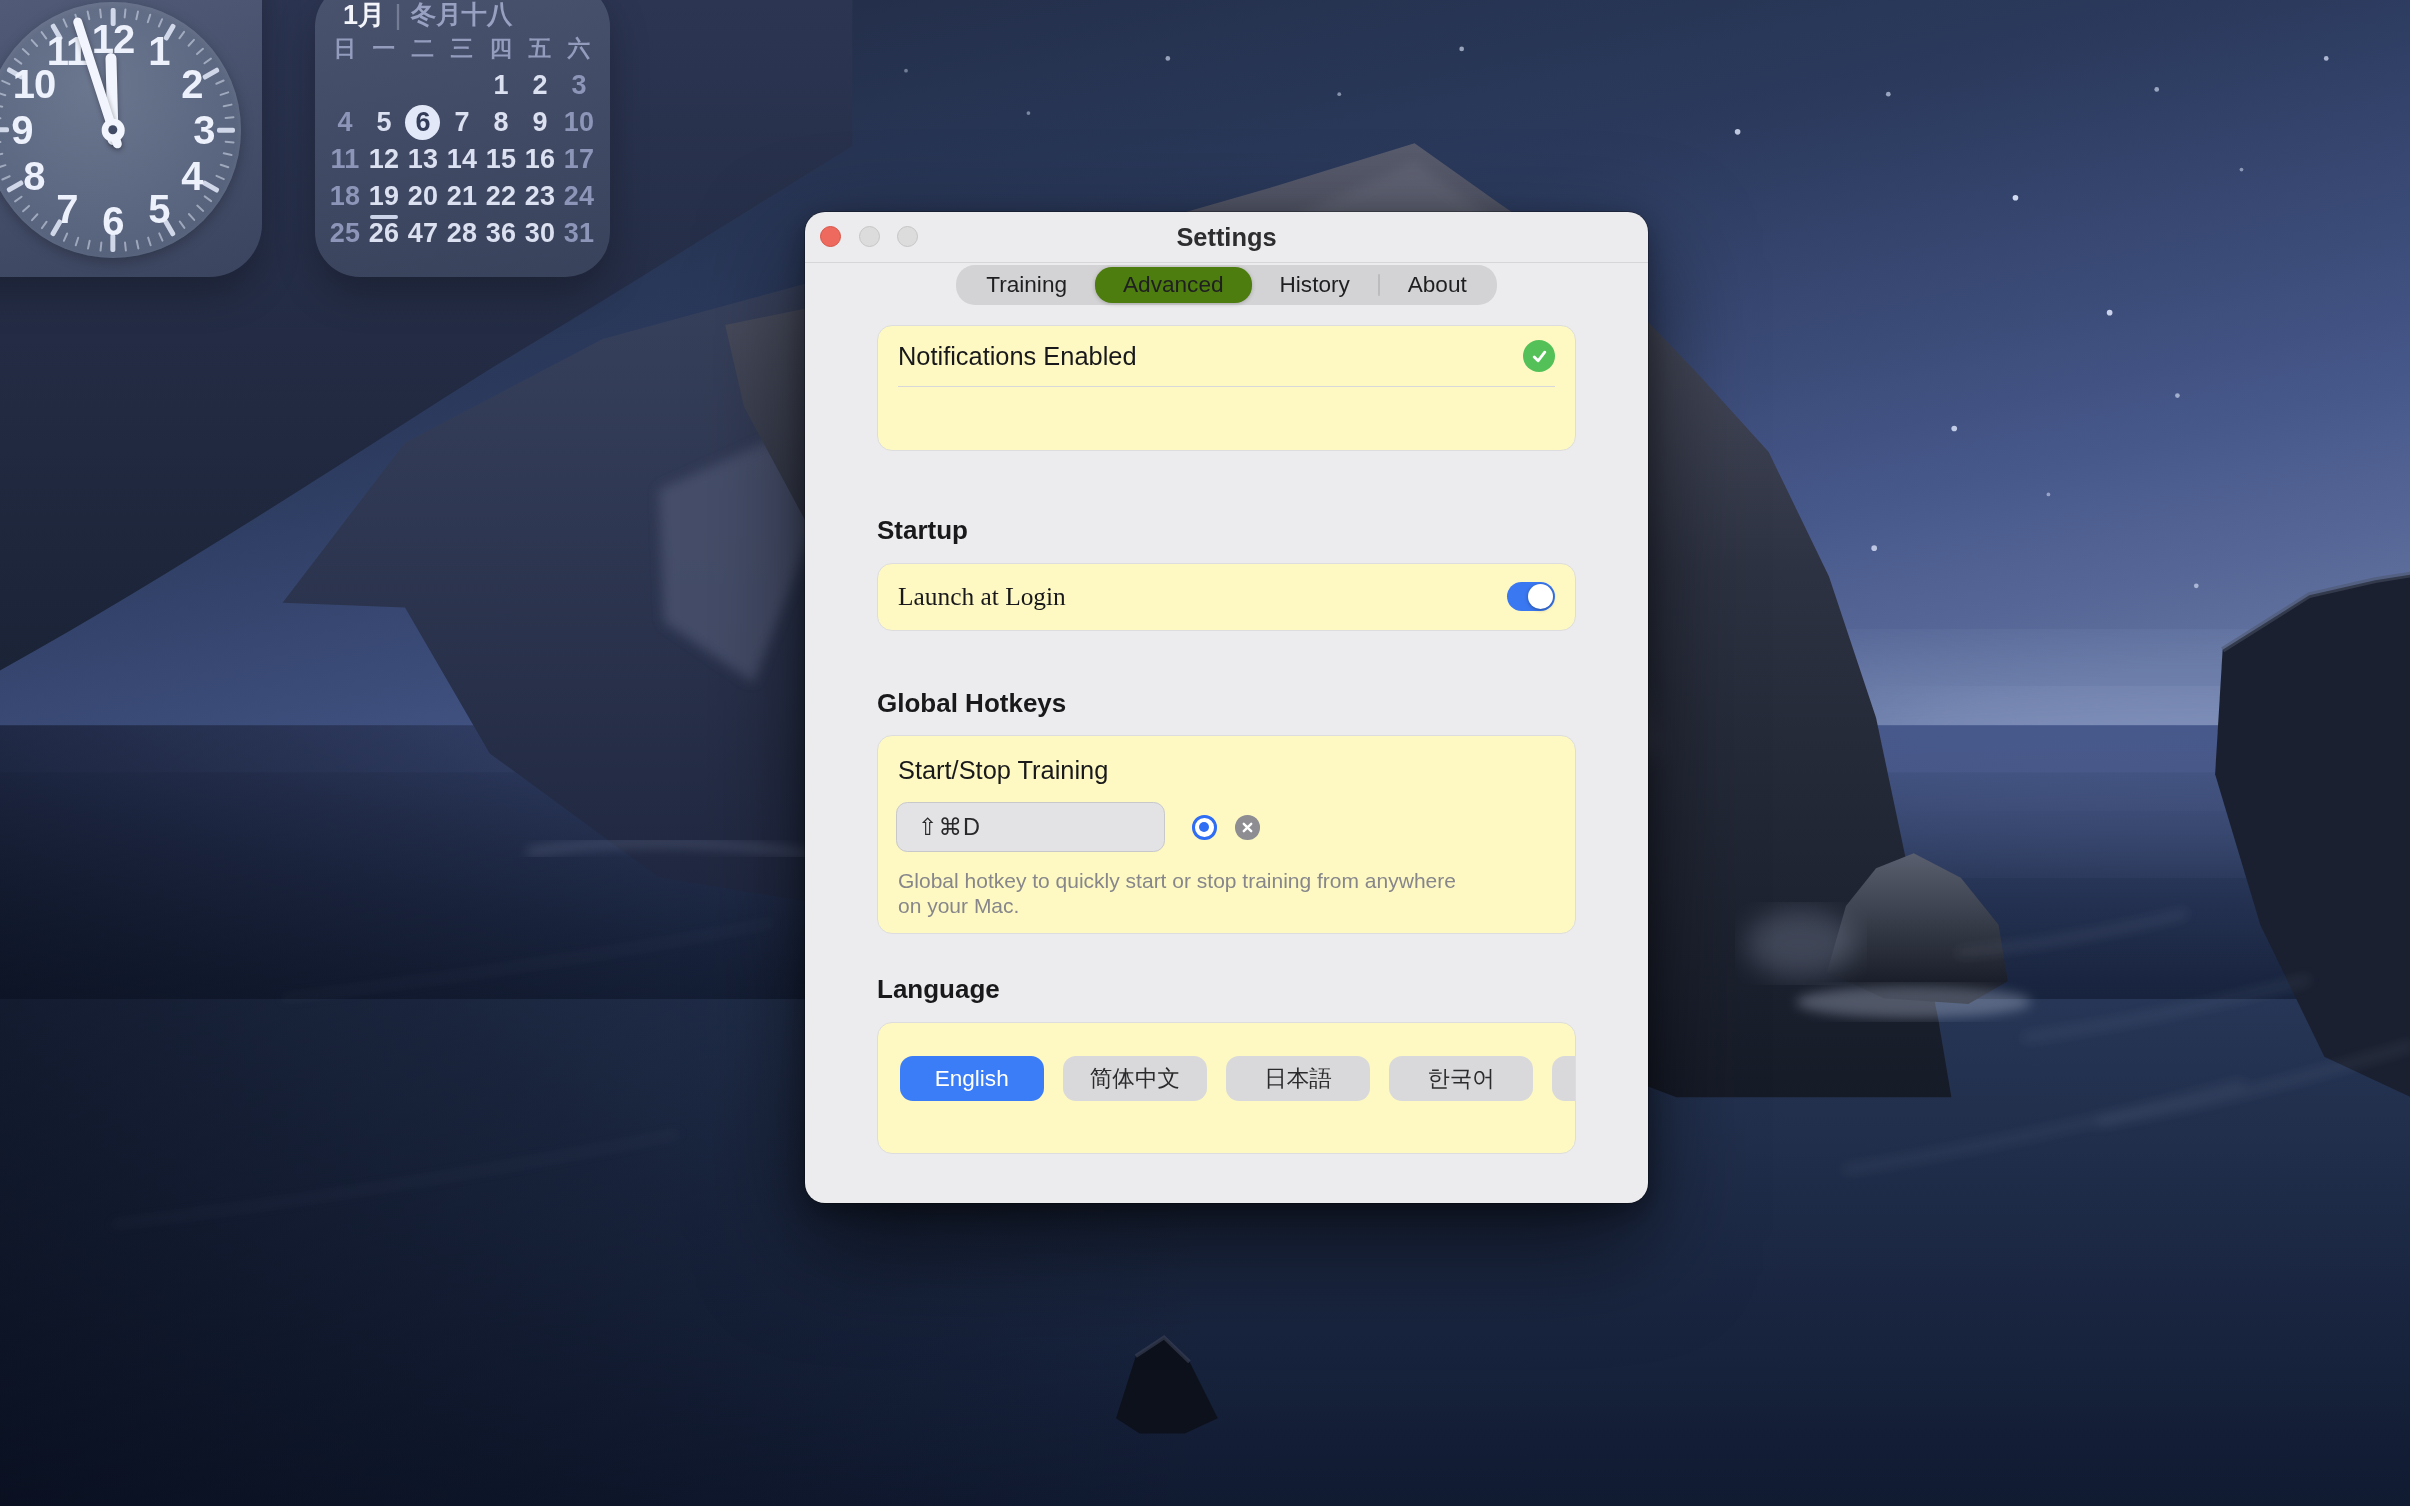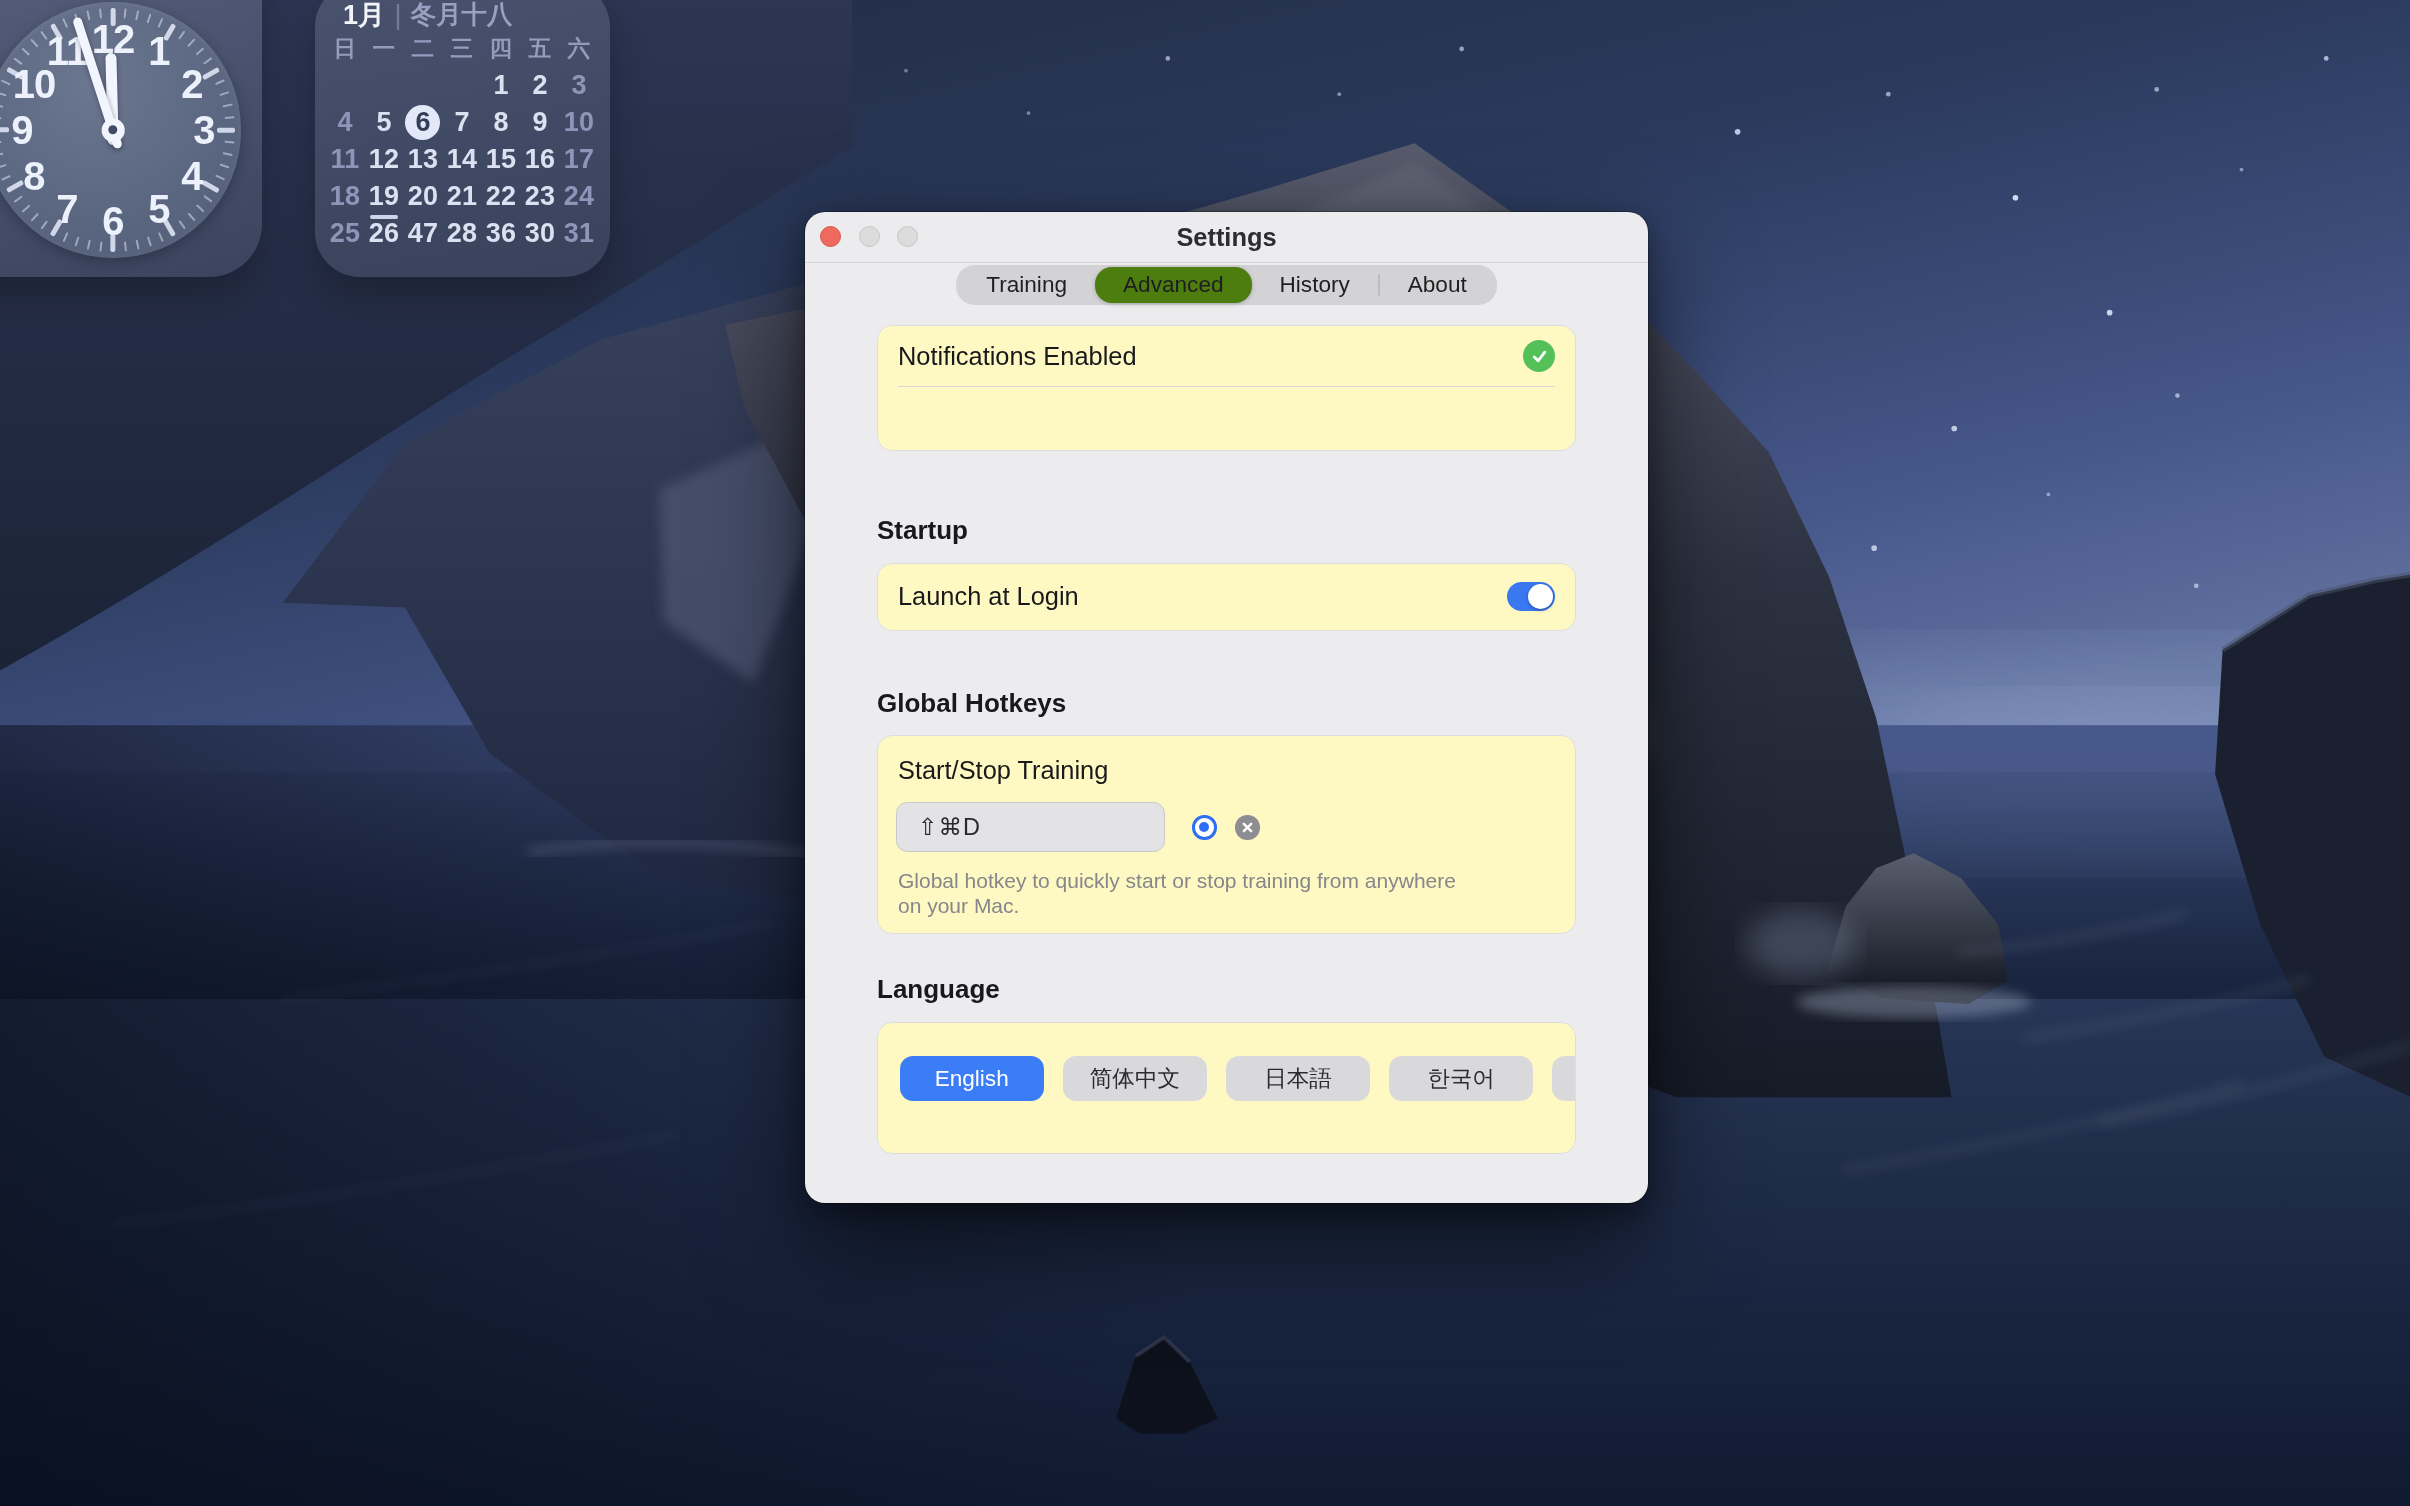--- a/index.html
+++ b/index.html
@@ -76,21 +76,21 @@
   .card{background:#fef9c3;border:1.4px solid #dddddf;border-radius:15px;box-sizing:border-box;}
   #card-notifications{margin-top:21px;height:126px;}
   .card-row{display:flex;align-items:center;justify-content:space-between;padding:0 20px;height:60px;}
   .row-label{font-size:25.4px;color:#19191b;}
   .card-divider{height:1.4px;background:#d8d8da;margin:0 20px;}
   .card-caption{padding:0 20px;display:flex;align-items:center;height:62px;
     font-size:21px;color:#86868b;}
   #check-badge{width:32px;height:32px;border-radius:50%;background:#53c158;
     display:flex;align-items:center;justify-content:center;}
   #card-startup{margin-top:17px;height:68px;}
-  #card-startup .card-row{height:65px;}
+  #card-startup .card-row{height:65px;font-family:Liberation Serif, serif;}
   .toggle{width:48px;height:29px;border-radius:15px;background:#3a78f2;position:relative;}
   .toggle .knob{position:absolute;right:1.9px;top:1.9px;width:25.4px;height:25.4px;border-radius:50%;
     background:#fff;box-shadow:0 0.9px 3.8px rgba(0,0,0,.35);}
   #card-hotkeys{margin-top:16px;height:199px;position:relative;}
   #hotkey-label{position:absolute;left:20px;top:20px;font-size:25.4px;color:#19191b;}
   #hotkey-field{position:absolute;left:18px;top:66px;width:269px;height:50px;box-sizing:border-box;
     background:#e3e3e6;border:1.4px solid #c8c8cb;border-radius:11.3px;
     font-size:23.5px;color:#29292b;display:flex;align-items:center;padding-left:21px;
     letter-spacing:0.9px;}
   #record-btn{position:absolute;left:314px;top:79px;width:24.5px;height:24.5px;border-radius:50%;

